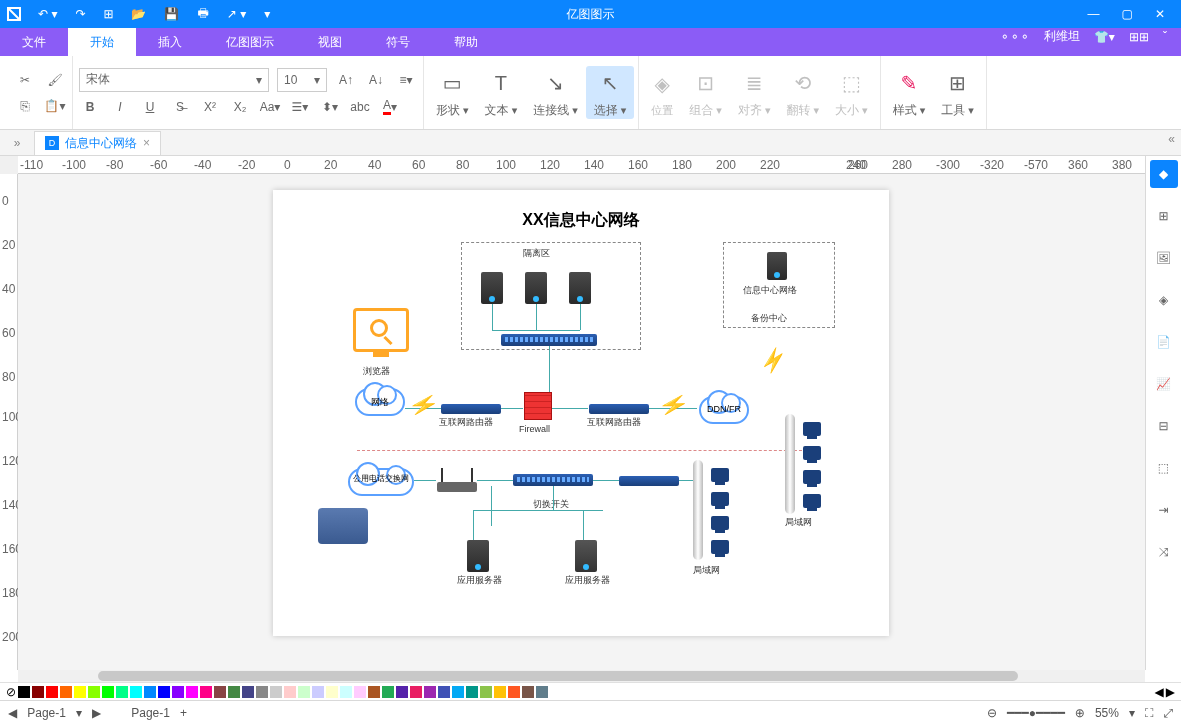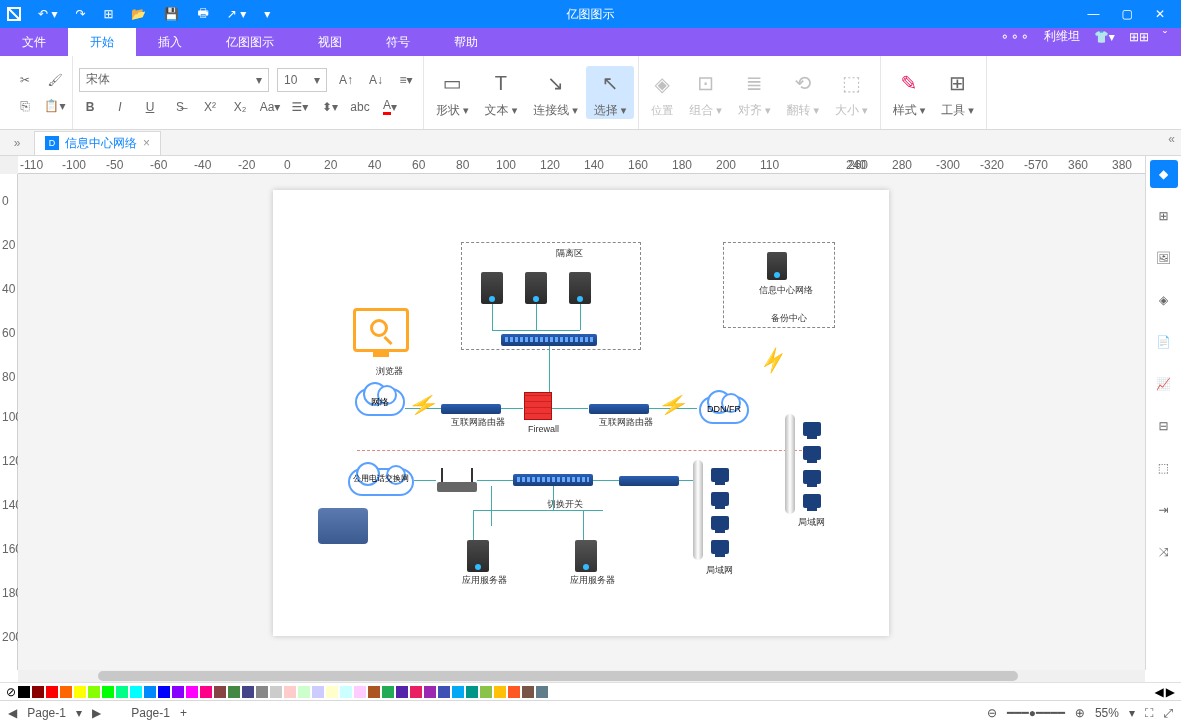--- a/index.html
+++ b/index.html
@@ -45,21 +45,21 @@
 .rpanel .rp.active{background:#0b85ff;color:#fff}
 .rpanel .collapse{position:absolute;top:-24px;right:6px;color:#888}
 .hscroll{height:12px;background:#f0f0f0;position:absolute;bottom:42px;left:18px;right:36px}
 .hscroll .thumb{position:absolute;left:80px;width:920px;height:10px;top:1px;background:#c8c8c8;border-radius:5px}
 .palette{position:absolute;bottom:24px;left:0;right:0;height:18px;background:#fff;display:flex;align-items:center;padding:0 6px;gap:2px;border-top:1px solid #e0e0e0}
 .palette .sw{width:12px;height:12px}
 .status{position:absolute;bottom:0;left:0;right:0;height:24px;background:#fff;border-top:1px solid #d9d9d9;display:flex;align-items:center;padding:0 8px;color:#555;gap:10px}
 .status .right{margin-left:auto;display:flex;align-items:center;gap:10px}
 .diagram-title{position:absolute;top:20px;left:0;right:0;text-align:center;font-size:16px;font-weight:bold}
 .dbox{position:absolute;border:1px dashed #888}
-.dlbl{position:absolute;font-size:9px;color:#333;text-align:right}
+.dlbl{position:absolute;font-size:9px;color:#333;text-align:left}
 .server{width:22px;height:32px;background:linear-gradient(#4a4a4a,#2a2a2a);border-radius:2px;position:absolute}
 .server::after{content:"";position:absolute;bottom:2px;left:50%;transform:translateX(-50%);width:6px;height:6px;background:#3bf;border-radius:50%}
 .switch{position:absolute;height:12px;background:linear-gradient(#2b5fb3,#1a3f7a);border-radius:2px}
 .switch::before{content:"";position:absolute;top:3px;left:4px;right:4px;height:5px;background:repeating-linear-gradient(90deg,#6af 0 3px,transparent 3px 5px)}
 .router{position:absolute;height:10px;background:linear-gradient(#2b5fb3,#1a3f7a);border-radius:2px}
 .cloud{position:absolute;width:50px;height:28px;background:#fff;border:2px solid #5aa0ff;border-radius:14px}
 .cloud::before,.cloud::after{content:"";position:absolute;background:#fff;border:2px solid #5aa0ff;border-radius:50%}
 .cloud::before{width:20px;height:20px;top:-8px;left:6px}
 .cloud::after{width:16px;height:16px;top:-5px;right:6px}
 .cloud span{position:absolute;top:6px;left:0;right:0;text-align:center;font-size:9px;z-index:2}
@@ -228,36 +228,36 @@
     <div class="dicon">D</div>
     <span>信息中心网络</span>
     <span class="close">×</span>
   </div>
 </div>
 
 <div class="workspace">
   <div class="hruler">
     <span style="left:2px">-110</span>
       <span style="left:44px">-100</span>
-      <span style="left:88px">-50</span>
+      <span style="left:88px">-80</span>
       <span style="left:132px">-60</span>
       <span style="left:176px">-40</span>
       <span style="left:220px">-20</span>
       <span style="left:266px">0</span>
       <span style="left:306px">20</span>
       <span style="left:350px">40</span>
       <span style="left:394px">60</span>
       <span style="left:438px">80</span>
       <span style="left:478px">100</span>
       <span style="left:522px">120</span>
       <span style="left:566px">140</span>
       <span style="left:610px">160</span>
       <span style="left:654px">180</span>
       <span style="left:698px">200</span>
-      <span style="left:742px">110</span>
+      <span style="left:742px">220</span>
       <span style="left:828px">240</span>
       <span style="left:830px">260</span>
       <span style="left:874px">280</span>
       <span style="left:918px">-300</span>
       <span style="left:962px">-320</span>
       <span style="left:1006px">-570</span>
       <span style="left:1050px">360</span>
       <span style="left:1094px">380</span>
   </div>
   <div class="warea">
@@ -269,20 +269,21 @@
         <span style="top:196px">80</span>
         <span style="top:236px">100</span>
         <span style="top:280px">120</span>
         <span style="top:324px">140</span>
         <span style="top:368px">160</span>
         <span style="top:412px">180</span>
         <span style="top:456px">200</span>
     </div>
     <div class="canvas">
       <div class="page">
+        <div class="diagram-title">XX信息中心网络</div>
 
         <div class="dbox" style="left:188px;top:52px;width:180px;height:108px"></div>
         <div class="dlbl" style="left:250px;top:57px;width:60px">隔离区</div>
         <div class="server" style="left:208px;top:82px"></div>
         <div class="server" style="left:252px;top:82px"></div>
         <div class="server" style="left:296px;top:82px"></div>
         <div class="vline" style="left:219px;top:114px;height:26px"></div>
         <div class="vline" style="left:263px;top:114px;height:26px"></div>
         <div class="vline" style="left:307px;top:114px;height:26px"></div>
         <div class="line" style="left:219px;top:140px;width:88px"></div>

